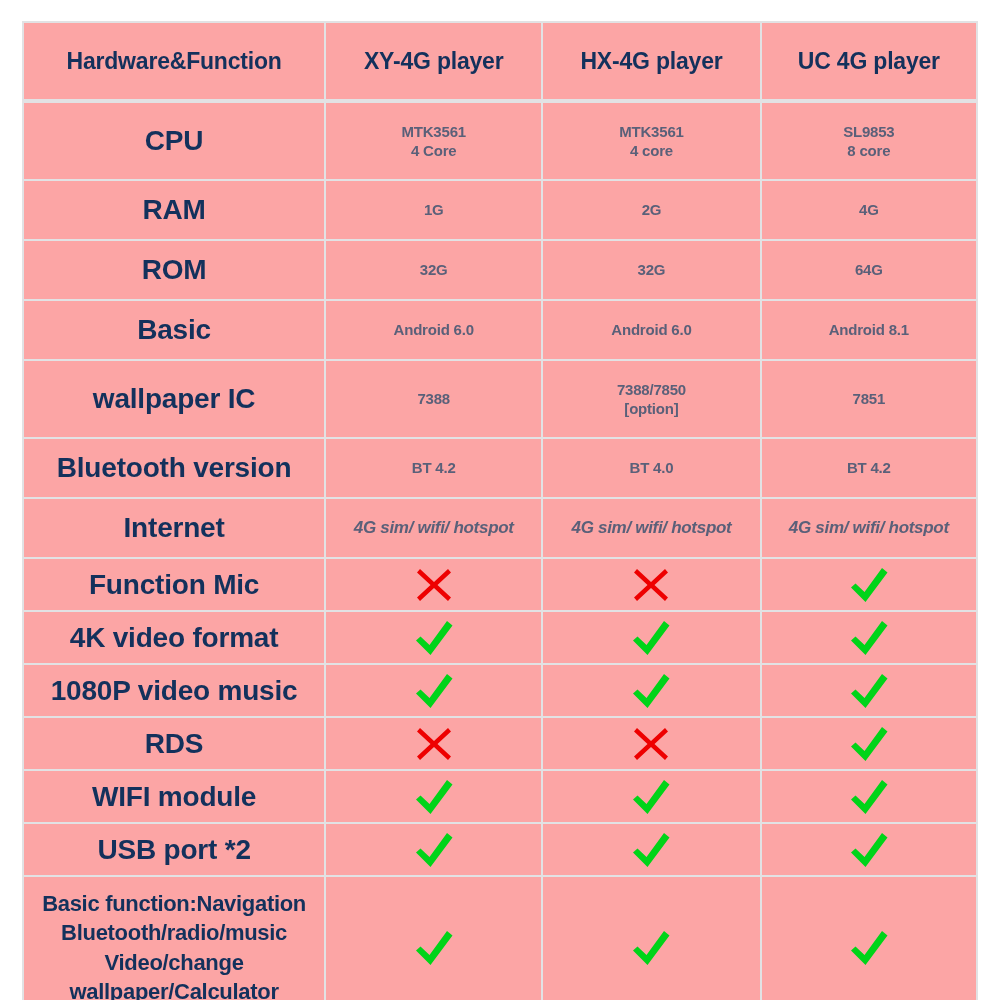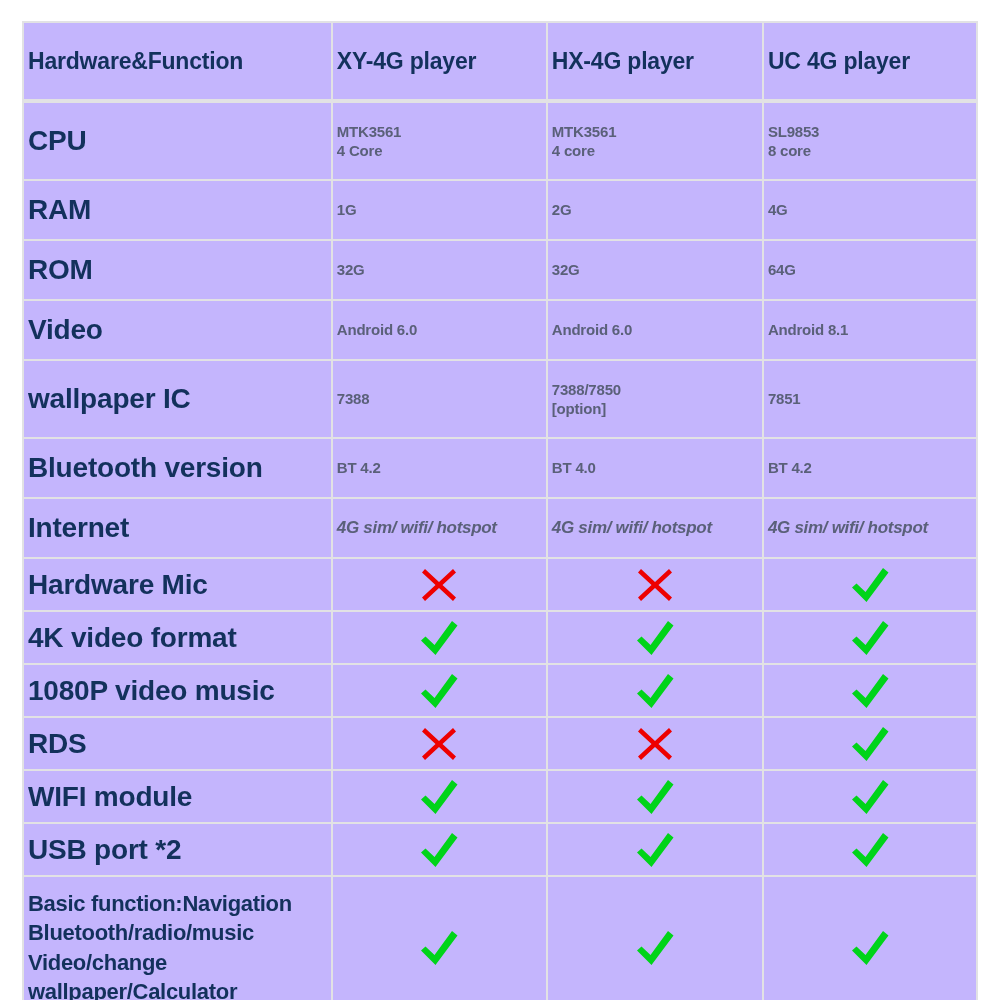--- a/index.html
+++ b/index.html
@@ -17,23 +17,24 @@
     top: 21px;
     width: 956px;
     border-collapse: separate;
     border-spacing: 0;
     background: #ffffff;
   }
 
   #spec-table td {
     border-right: 2px solid #e2e2e4;
     border-bottom: 2px solid #e2e2e4;
+    text-align: center;
     vertical-align: middle;
-    padding: 0 4px;
-    background: #c4b5fd;
+    padding: 0 16px;
+    background: #fca5a5;
   }
   #spec-table tr td:first-child {
     border-left: 2px solid #e2e2e4;
   }
   #spec-table tr:first-child td {
     border-top: 2px solid #e2e2e4;
   }
 
   .c-label { width: 315px; }
   .c-v1    { width: 213px; }
@@ -125,21 +126,21 @@
         <td class="c-v2 r-norm value-cell">2G</td>
         <td class="c-v3 r-norm value-cell">4G</td>
       </tr>
       <tr>
         <td class="label-cell r-norm">ROM</td>
         <td class="c-v1 r-norm value-cell">32G</td>
         <td class="c-v2 r-norm value-cell">32G</td>
         <td class="c-v3 r-norm value-cell">64G</td>
       </tr>
       <tr>
-        <td class="label-cell r-norm">Video</td>
+        <td class="label-cell r-norm">Basic</td>
         <td class="c-v1 r-norm value-cell">Android 6.0</td>
         <td class="c-v2 r-norm value-cell">Android 6.0</td>
         <td class="c-v3 r-norm value-cell">Android 8.1</td>
       </tr>
       <tr>
         <td class="label-cell r-tall">wallpaper IC</td>
         <td class="c-v1 r-tall value-cell">7388</td>
         <td class="c-v2 r-tall value-cell">7388/7850
 [option]</td>
         <td class="c-v3 r-tall value-cell">7851</td>
@@ -150,21 +151,21 @@
         <td class="c-v2 r-norm value-cell">BT 4.0</td>
         <td class="c-v3 r-norm value-cell">BT 4.2</td>
       </tr>
       <tr>
         <td class="label-cell r-norm">Internet</td>
         <td class="c-v1 r-norm value-cell small">4G sim/ wifi/ hotspot</td>
         <td class="c-v2 r-norm value-cell small">4G sim/ wifi/ hotspot</td>
         <td class="c-v3 r-norm value-cell small">4G sim/ wifi/ hotspot</td>
       </tr>
       <tr>
-        <td class="label-cell r-mark">Hardware Mic</td>
+        <td class="label-cell r-mark">Function Mic</td>
         <td class="c-v1 r-mark">
           <span class="mark">
             <svg width="38" height="36" viewBox="0 0 38 36" aria-hidden="true">
               <path d="M5 2 L19 15 L33 2 L36 5.5 L22.5 18 L36 30.5 L33 34 L19 21 L5 34 L2 30.5 L15.5 18 L2 5.5 Z" fill="#EE0000"></path>
             </svg>
           </span>
         </td>
         <td class="c-v2 r-mark">
           <span class="mark">
             <svg width="38" height="36" viewBox="0 0 38 36" aria-hidden="true">

